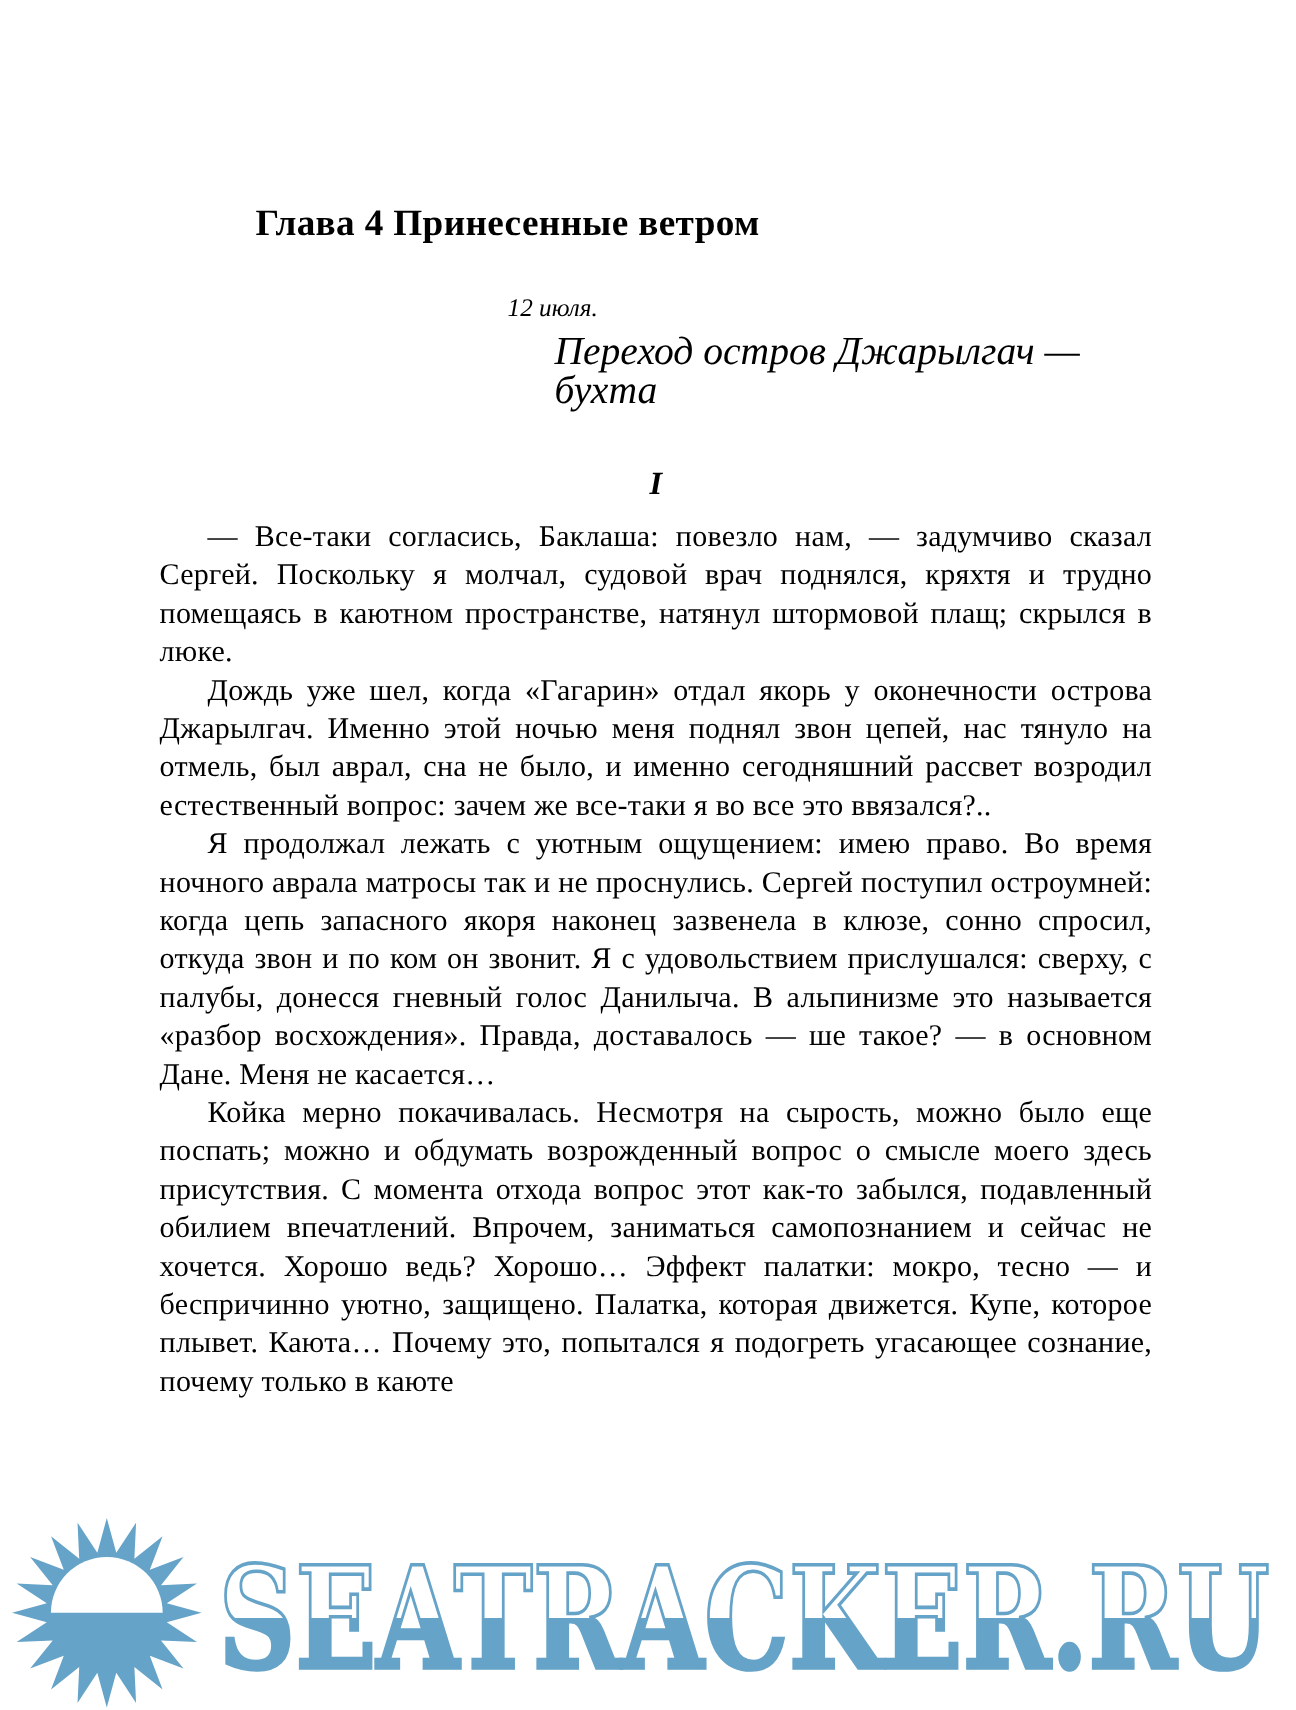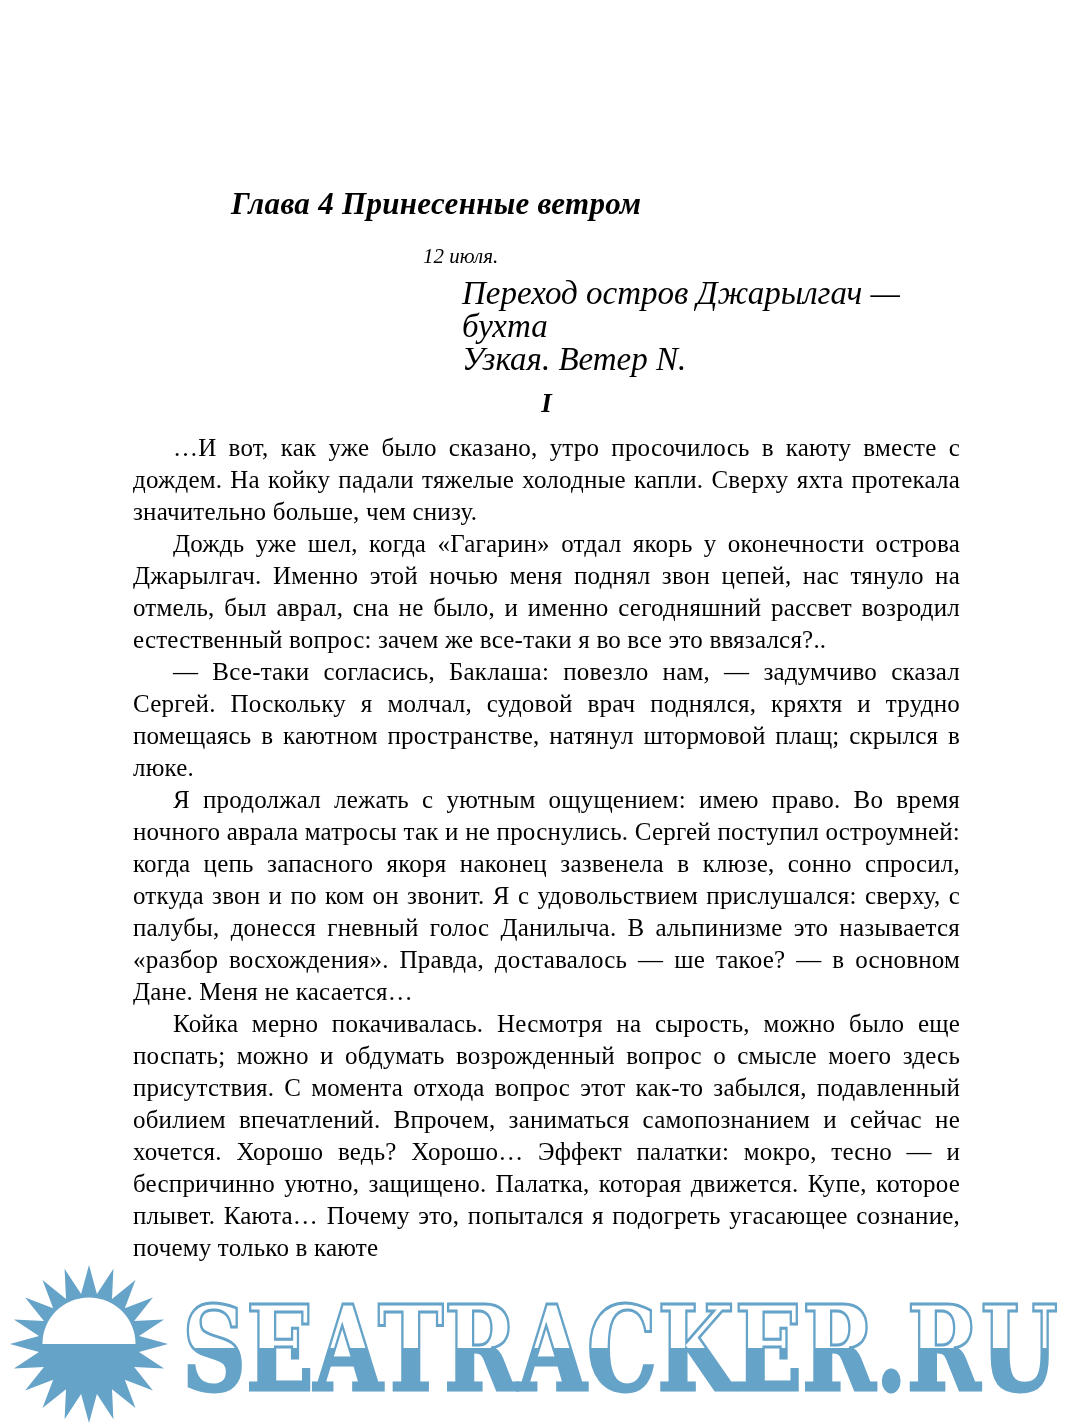--- a/index.html
+++ b/index.html
@@ -9,28 +9,27 @@
     position: relative;
     overflow: hidden;
     font-family: "Liberation Serif", serif;
     color: #000000;
   }
   .page { position: absolute; inset: 0; }
 
   .chapter-title {
     position: absolute;
     left: 213px; top: 166px;
-    margin: 18px;
+    margin: 0;
     font-family: "Liberation Serif", serif;
     font-size: 31px;
     font-weight: bold;
     line-height: 40px;
     white-space: nowrap;
     letter-spacing: 0.3px;
-    font-style: italic;
   }
 
   .entry-date {
     position: absolute;
     left: 423px; top: 240px;
     font-style: italic;
     font-size: 21px;
     line-height: 33px;
   }
 
@@ -76,29 +75,27 @@
 <body>
 
 <div class="page">
 
   <h1 class="chapter-title">Глава 4 Принесенные ветром</h1>
 
   <div class="entry-date">12 июля.</div>
 
   <div class="entry-subtitle">
     <div>Переход остров Джарылгач — бухта</div>
-    <div>Узкая. Ветер N.</div>
   </div>
 
   <div class="section-number">I</div>
 
   <div class="body-text">
-    <p>…И вот, как уже было сказано, утро просочилось в каюту вместе с дождем. На койку падали тяжелые холодные капли. Сверху яхта протекала значительно больше, чем снизу.</p>
+    <p>— Все-таки согласись, Баклаша: повезло нам, — задумчиво сказал Сергей. Поскольку я молчал, судовой врач поднялся, кряхтя и трудно помещаясь в каютном пространстве, натянул штормовой плащ; скрылся в люке.</p>
     <p>Дождь уже шел, когда «Гагарин» отдал якорь у оконечности острова Джарылгач. Именно этой ночью меня поднял звон цепей, нас тянуло на отмель, был аврал, сна не было, и именно сегодняшний рассвет возродил естественный вопрос: зачем же все-таки я во все это ввязался?..</p>
-    <p>— Все-таки согласись, Баклаша: повезло нам, — задумчиво сказал Сергей. Поскольку я молчал, судовой врач поднялся, кряхтя и трудно помещаясь в каютном пространстве, натянул штормовой плащ; скрылся в люке.</p>
     <p>Я продолжал лежать с уютным ощущением: имею право. Во время ночного аврала матросы так и не проснулись. Сергей поступил остроумней: когда цепь запасного якоря наконец зазвенела в клюзе, сонно спросил, откуда звон и по ком он звонит. Я с удовольствием прислушался: сверху, с палубы, донесся гневный голос Данилыча. В альпинизме это называется «разбор восхождения». Правда, доставалось — ше такое? — в основном Дане. Меня не касается…</p>
     <p>Койка мерно покачивалась. Несмотря на сырость, можно было еще поспать; можно и обдумать возрожденный вопрос о смысле моего здесь присутствия. С момента отхода вопрос этот как-то забылся, подавленный обилием впечатлений. Впрочем, заниматься самопознанием и сейчас не хочется. Хорошо ведь? Хорошо… Эффект палатки: мокро, тесно — и беспричинно уютно, защищено. Палатка, которая движется. Купе, которое плывет. Каюта… Почему это, попытался я подогреть угасающее сознание, почему только в каюте</p>
   </div>
 
   <div class="watermark">
 
     <svg class="sun-logo" width="162" height="162" viewBox="0 0 160 160">
       <polygon fill="#66a3c8" points="
         80,2 87.8,30.6 104.1,5.8 102.7,35.5 125.9,16.9 115.4,44.6
         143.1,34.1 124.6,57.3 154.2,55.9 129.4,72.2 158,80 129.4,87.8

